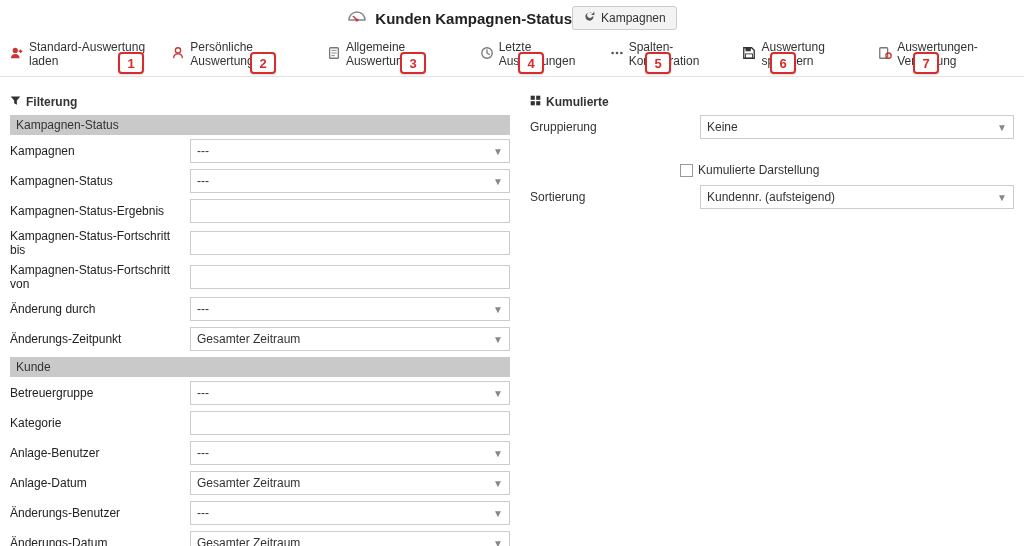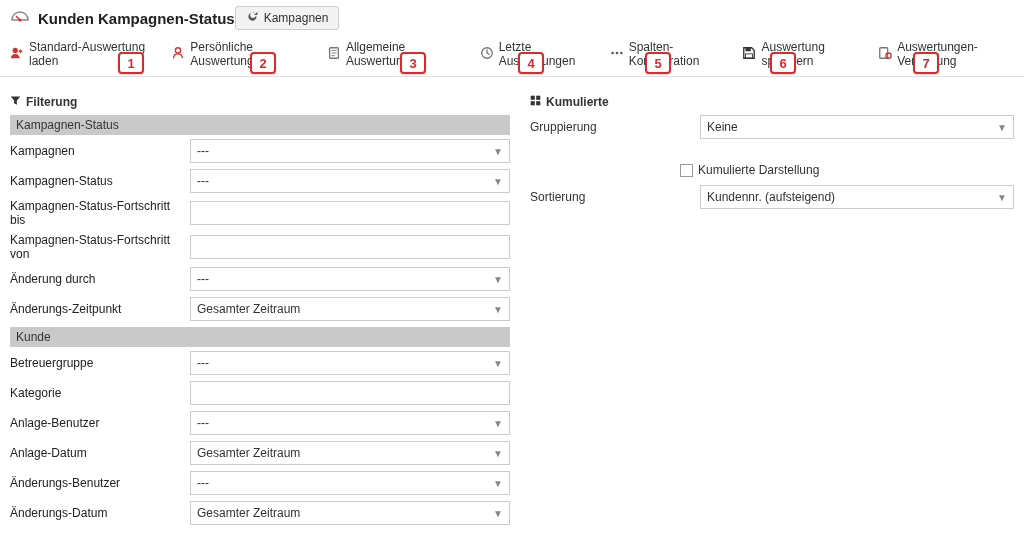--- a/index.html
+++ b/index.html
@@ -6,21 +6,21 @@
   body {
     font-family: Arial, sans-serif;
     font-size: 12px;
     color: #333;
     background: #fff;
     width: 1024px;
   }
   .header {
     display: flex;
     align-items: center;
-    justify-content: flex-start;
+    justify-content: center;
     padding: 6px 10px 4px 10px;
   }
   .header-left {
     display: flex;
     align-items: center;
     gap: 8px;
   }
   .page-title {
     font-size: 15px;
     font-weight: bold;
@@ -272,20 +272,28 @@
     <div class="form-row">
       <div class="form-label">Kampagnen-Status</div>
       <div class="form-field">
           <div class="select">
             <span>---</span>
             <span class="caret">▼</span>
           </div>
         </div>
     </div>
     <div class="form-row">
+      <div class="form-label">Kampagnen-Status-Ergebnis</div>
+      <div class="form-field">
+          <div class="text-input">
+            <span></span>
+          </div>
+        </div>
+    </div>
+    <div class="form-row">
       <div class="form-label">Kampagnen-Status-Fortschritt bis</div>
       <div class="form-field">
           <div class="text-input">
             <span></span>
           </div>
         </div>
     </div>
     <div class="form-row">
       <div class="form-label">Kampagnen-Status-Fortschritt von</div>
       <div class="form-field">

